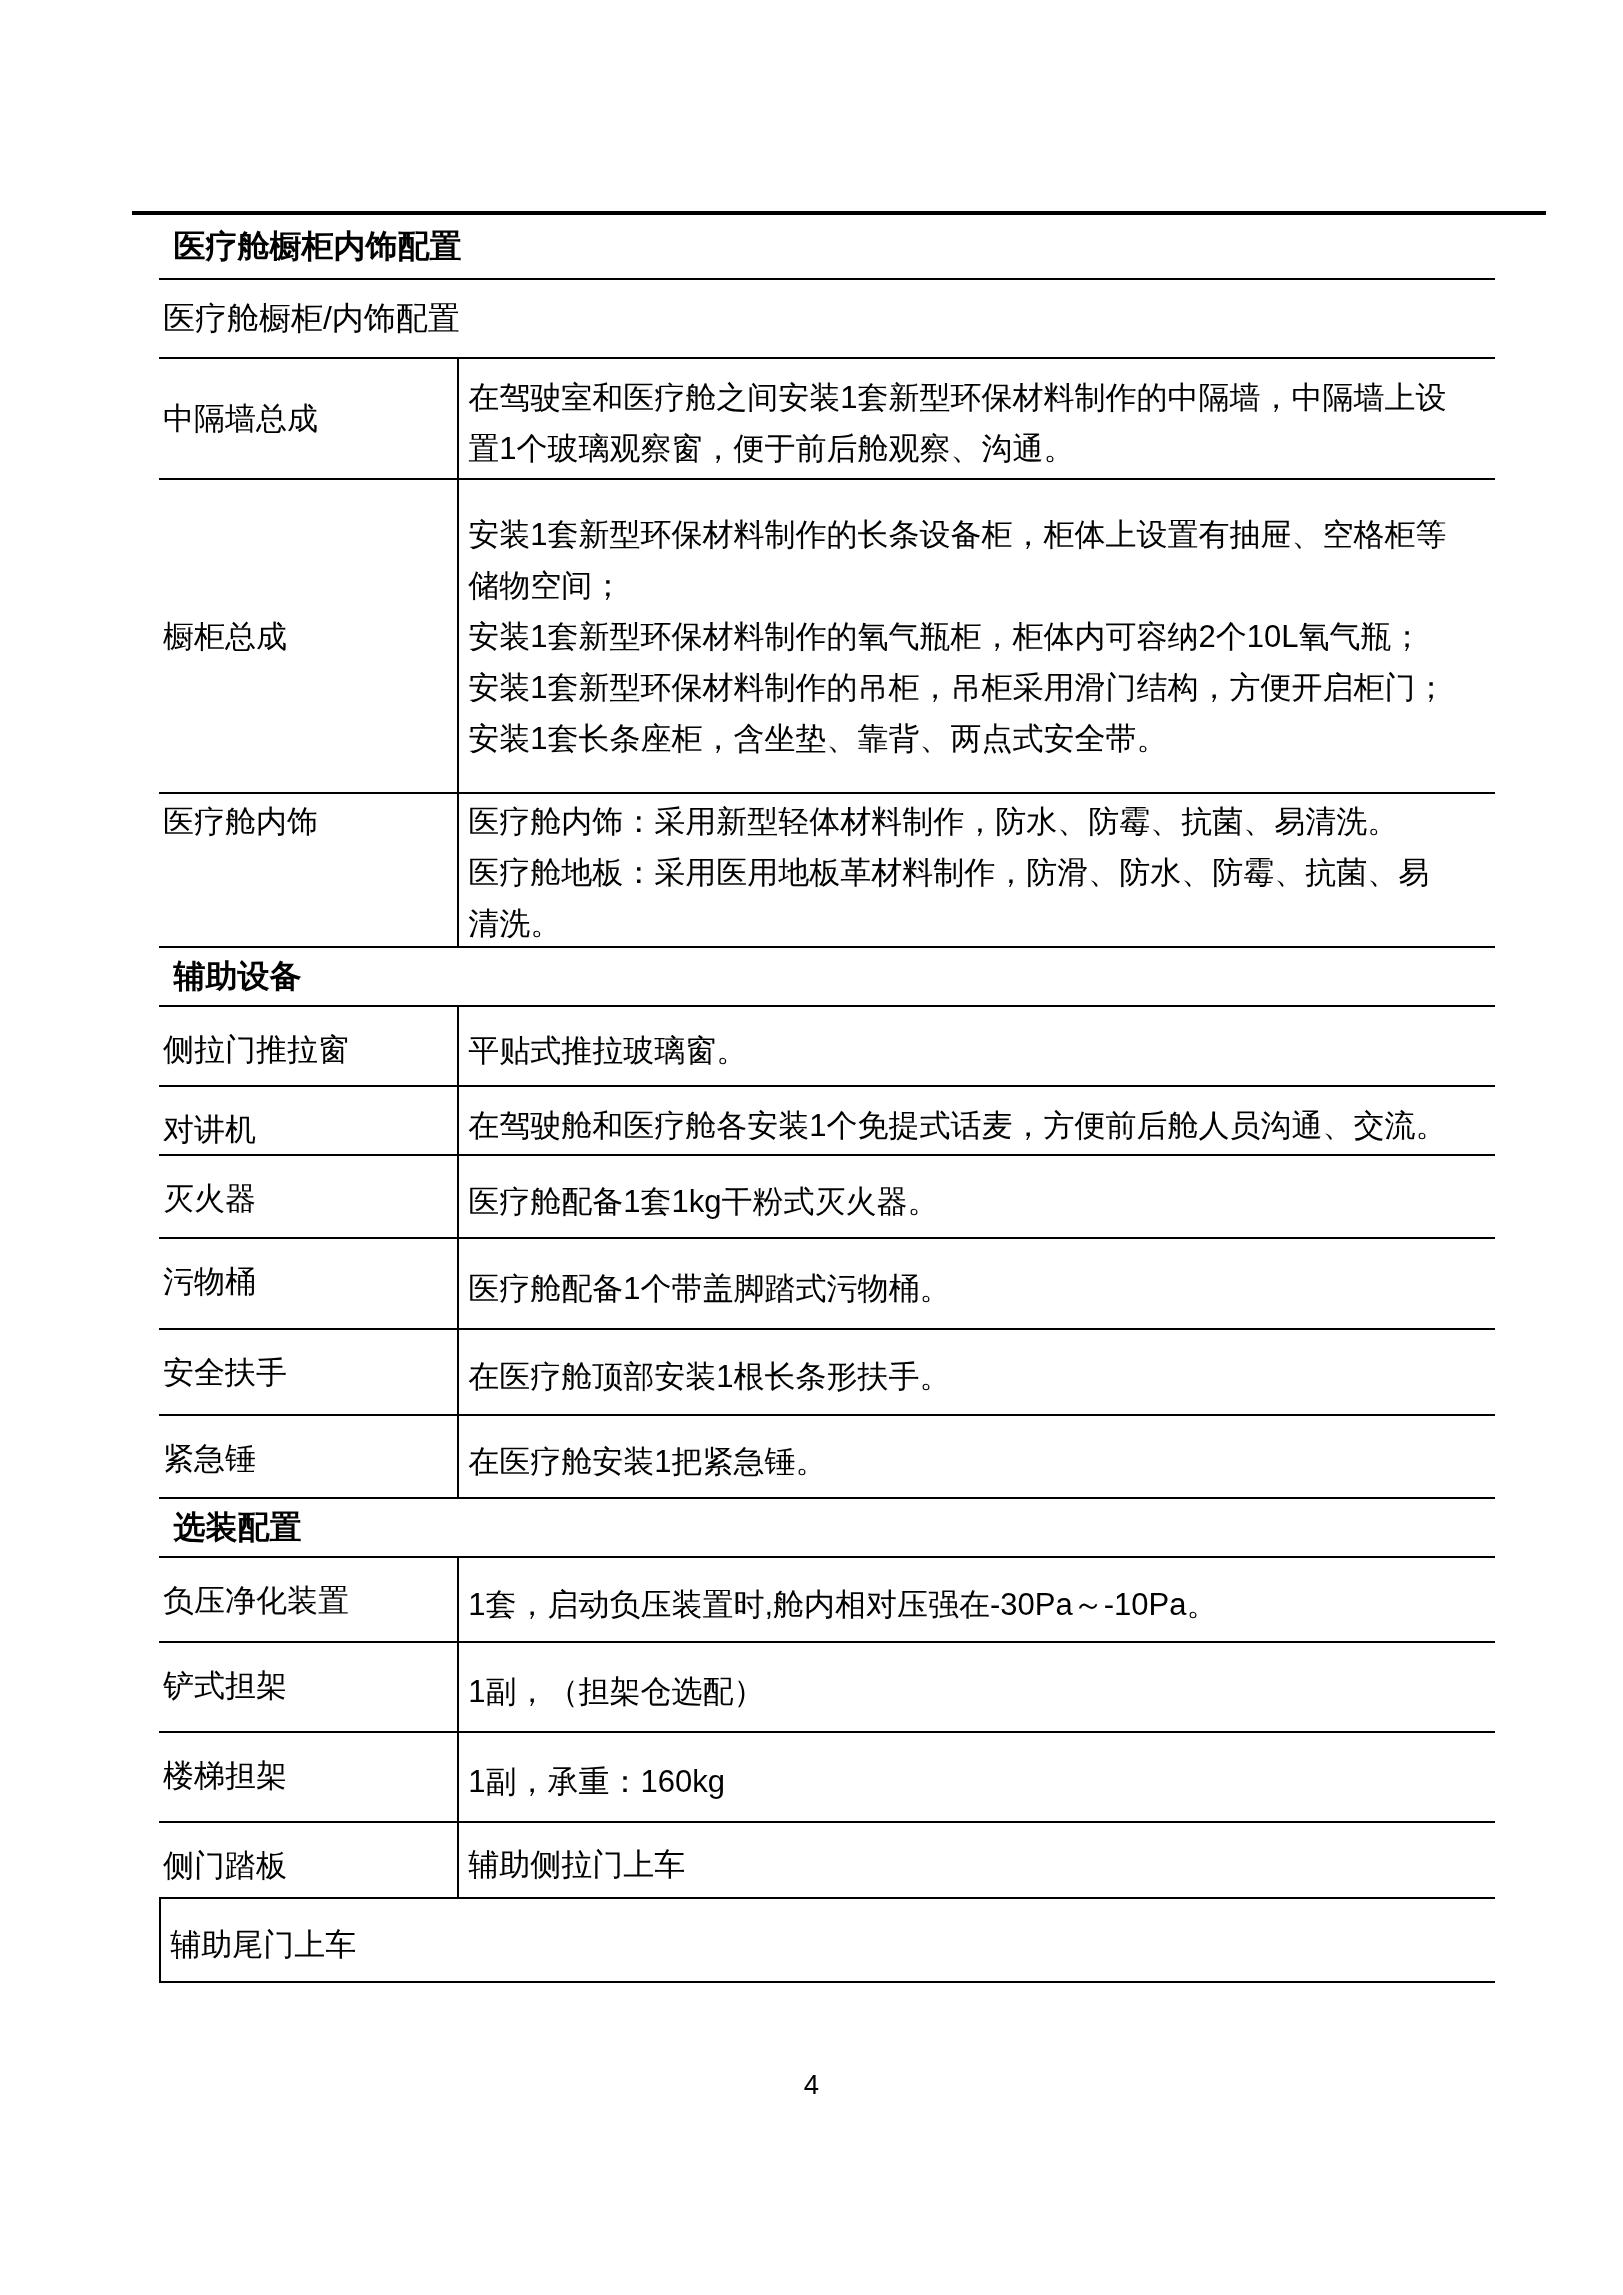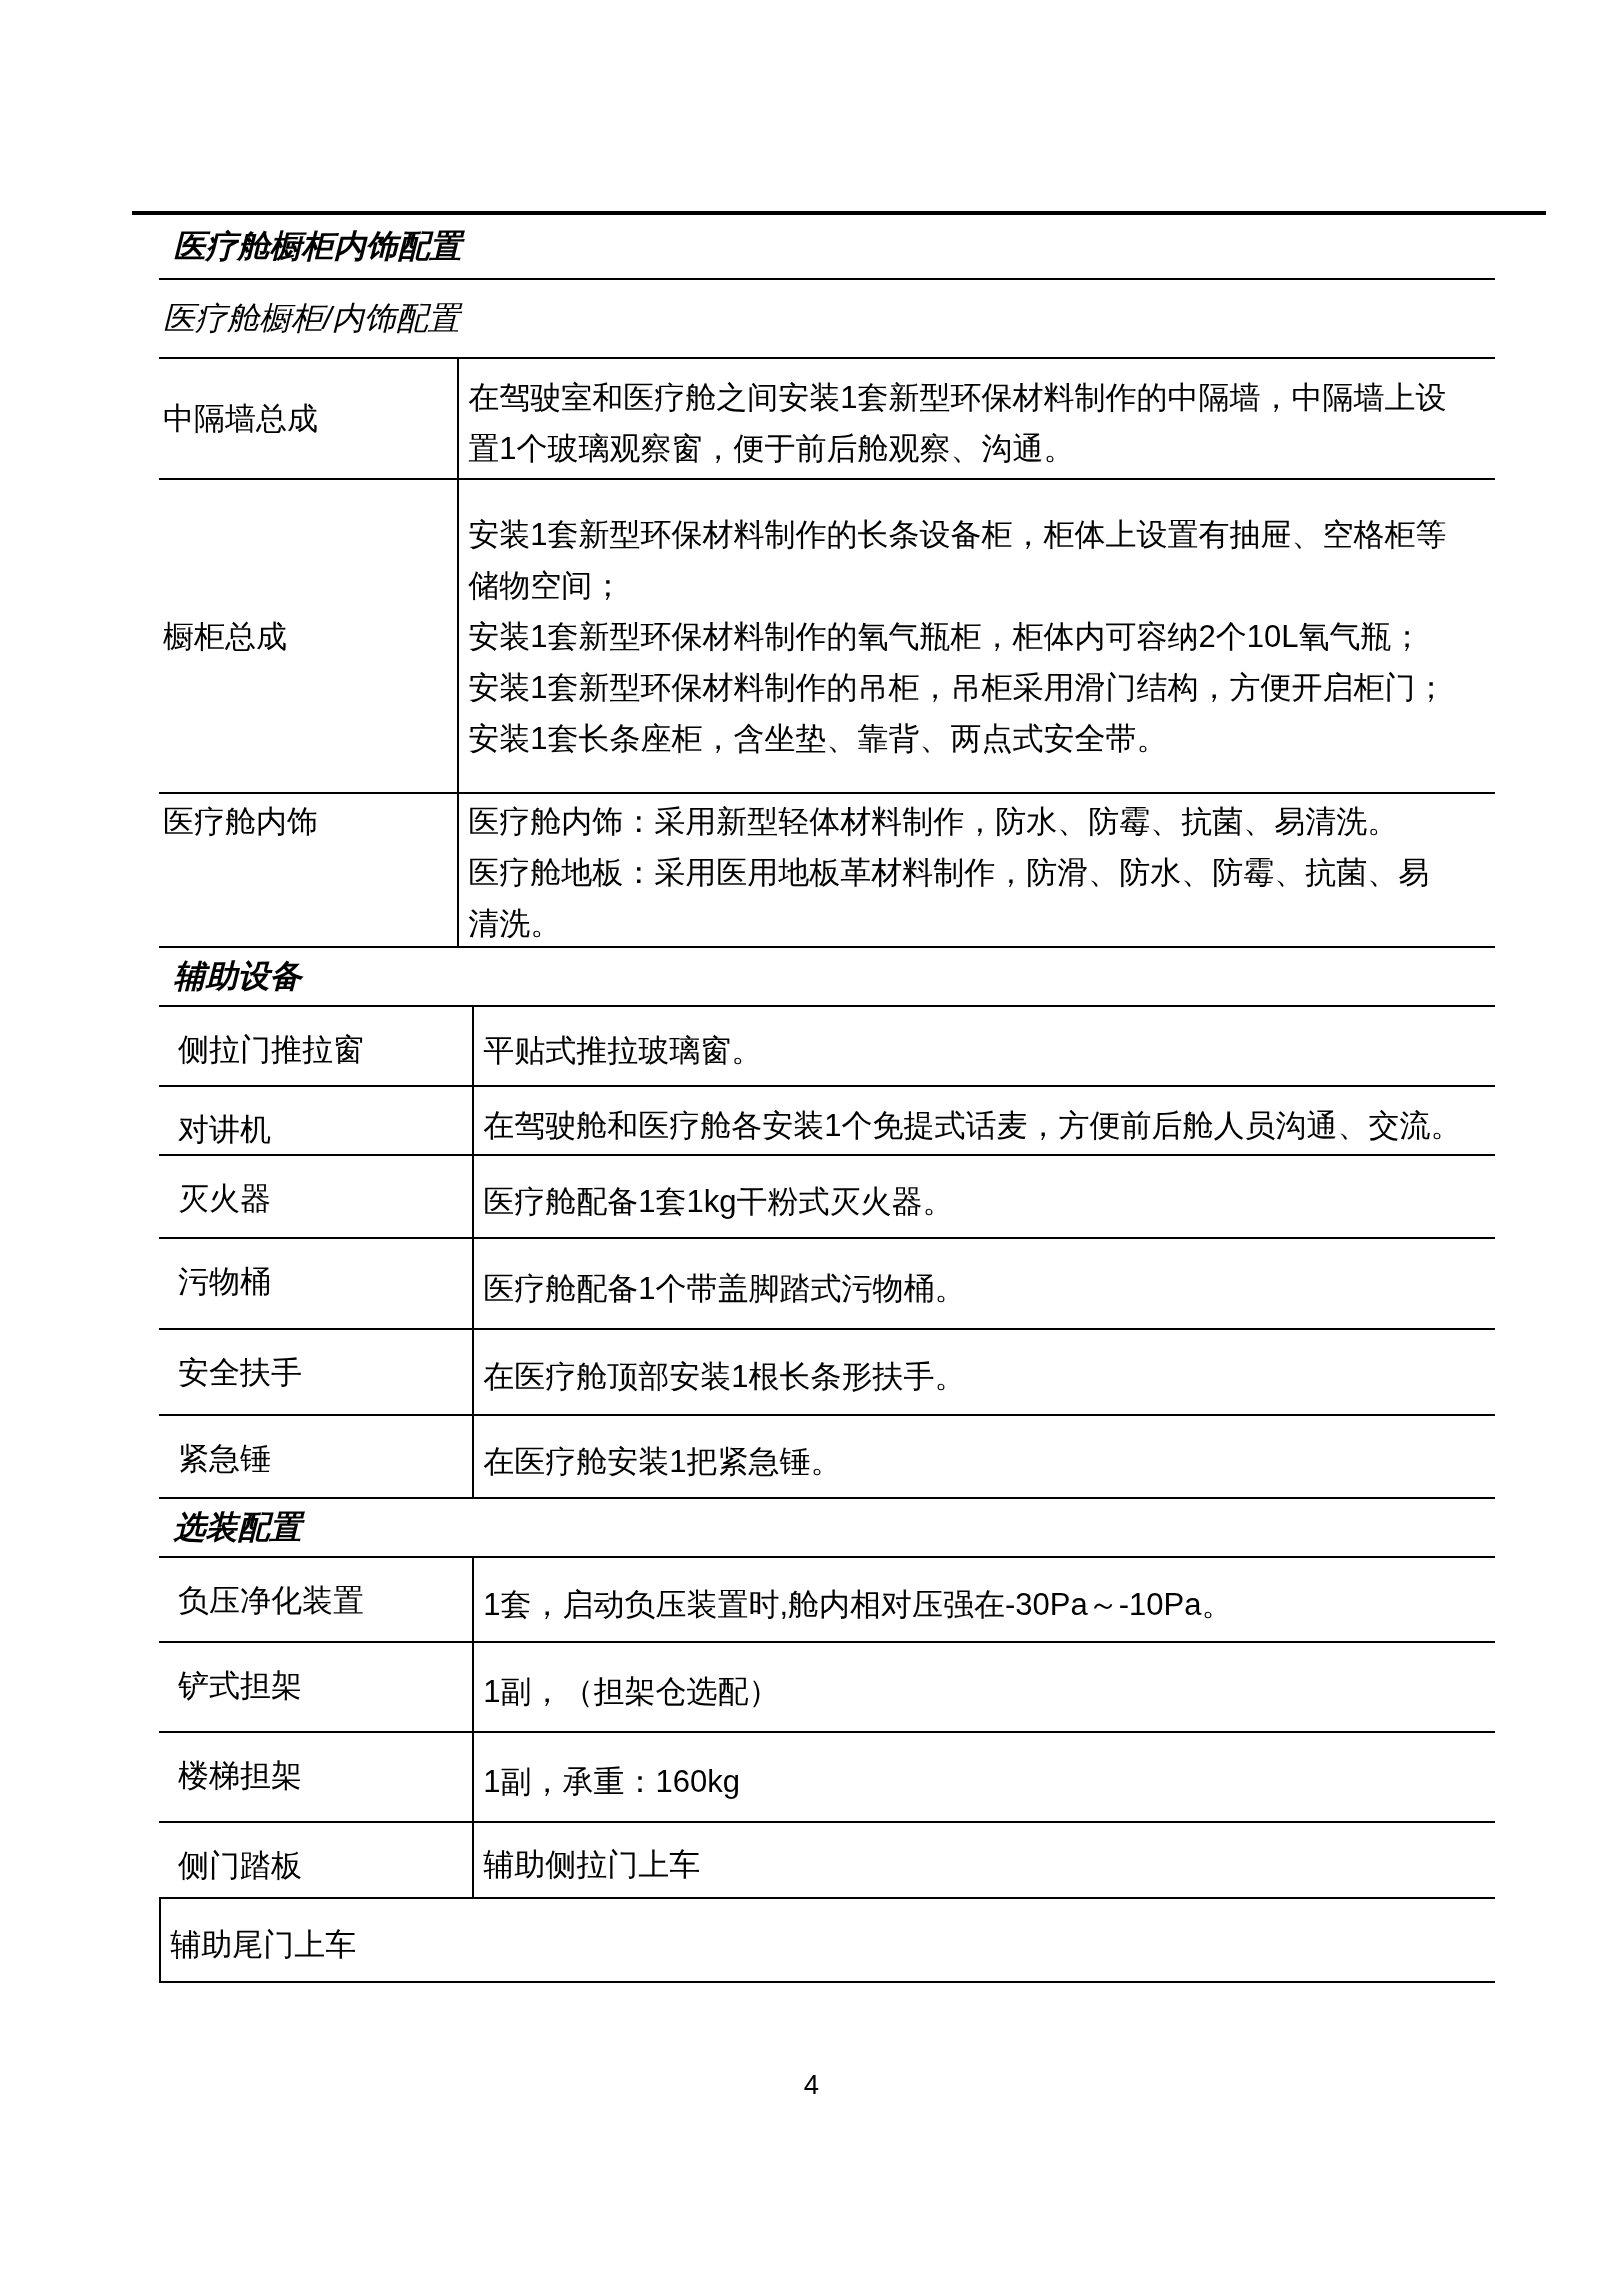--- a/index.html
+++ b/index.html
@@ -29,21 +29,20 @@
     top: 215px;
     width: 1336px;
   }
   .band {
     border-bottom: 2.6px solid #000000;
     display: flex;
     flex-direction: column;
     justify-content: center;
     font-size: 32px;
     line-height: 39px;
-    font-style: italic;
   }
   .band.bold {
     font-weight: bold;
     padding-left: 14.4px;
   }
   .band.plain {
     padding-left: 3.9px;
   }
   .row {
     display: flex;
@@ -63,21 +62,21 @@
   }
   .cell.value {
     flex: 1;
     border-left: 2px solid #000000;
     padding-left: 9.2px;
     padding-right: 6.5px;
     white-space: pre-line;
   }
   .v-center { justify-content: center; }
   .v-top { justify-content: flex-start; padding-top: 2px; }
-  .v-top-more { justify-content: flex-start; padding-top: 17px; margin-left: 15px; }
+  .v-top-more { justify-content: flex-start; padding-top: 17px; }
   .nudge-down { padding-top: 9.2px; }
   .page-number {
     position: absolute;
     left: 0;
     top: 2068px;
     width: 100%;
     text-align: center;
     font-size: 27.5px;
     line-height: 33px;
   }

